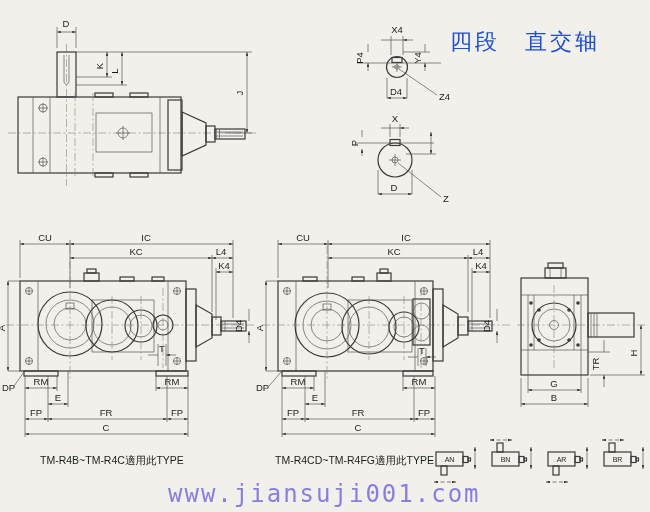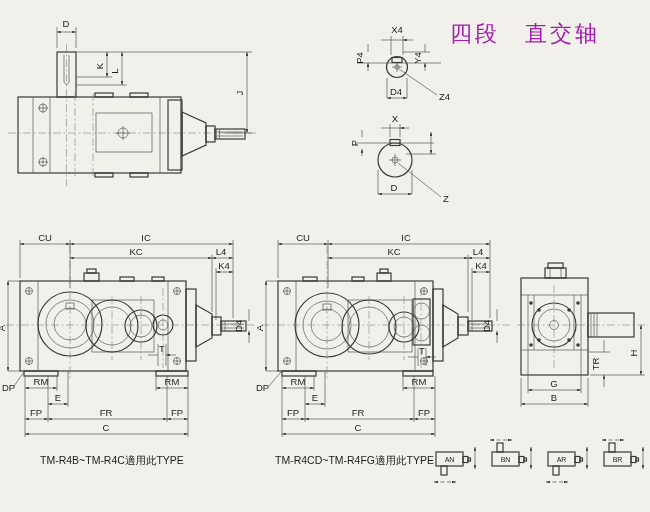--- a/index.html
+++ b/index.html
@@ -8,22 +8,22 @@
   svg{position:absolute;overflow:visible}
   .ol{fill:none;stroke:#3a3a3a;stroke-width:1.2}
   .tn{fill:none;stroke:#4c4c4c;stroke-width:.65}
   .dm{fill:none;stroke:#4c4c4c;stroke-width:.65}
   .cl{fill:none;stroke:#7a7a7a;stroke-width:.55;stroke-dasharray:8 2.5 2 2.5}
   .dsh{fill:none;stroke:#4c4c4c;stroke-width:.7;stroke-dasharray:4 2.5}
   .lb{font:9.5px "Liberation Sans",sans-serif;fill:#1c1c1c;text-anchor:middle}
   .sm{font:7px "Liberation Sans",sans-serif;fill:#1c1c1c;text-anchor:middle}
   .st{text-anchor:start}
   .cap{font:10.5px "Liberation Sans",sans-serif;fill:#1c1c1c}
-  #title{position:absolute;left:450px;top:19px;font:22px "Liberation Serif",serif;
-         color:#a21caf;letter-spacing:3px;white-space:nowrap}
+  #title{position:absolute;left:450px;top:27px;font:22px "Liberation Serif",serif;
+         color:#1d4ed8;letter-spacing:3px;white-space:nowrap}
   #watermark{position:absolute;left:168px;top:480px;font:24px "DejaVu Sans Mono",monospace;
              letter-spacing:2px;white-space:nowrap}
 </style>
 </head>
 <body>
 
 <div id="page" style="background: rgb(242, 240, 234);">
 
 <svg width="0" height="0">
   <defs>
@@ -374,14 +374,15 @@
     <rect class="ol" x="176" y="16" width="27" height="14"></rect>
     <text class="sm" x="189.5" y="25.5">BR</text>
     <rect class="ol" x="203" y="20.5" width="5" height="6"></rect>
     <rect class="ol" x="208" y="22" width="2.5" height="3"></rect>
     <line class="dm" x1="215" y1="11" x2="215" y2="33" marker-start="url(#ar)" marker-end="url(#ar)"></line>
     <rect class="ol" x="181" y="7" width="6" height="9"></rect>
     <line class="dsh" x1="174" y1="4" x2="196" y2="4" marker-start="url(#ar)" marker-end="url(#ar)"></line>
   </g>
 </svg>
 
+<div id="watermark" style="color: rgb(139, 124, 228);">www.jiansuji001.com</div>
 
 </div>
 
 </body></html>

